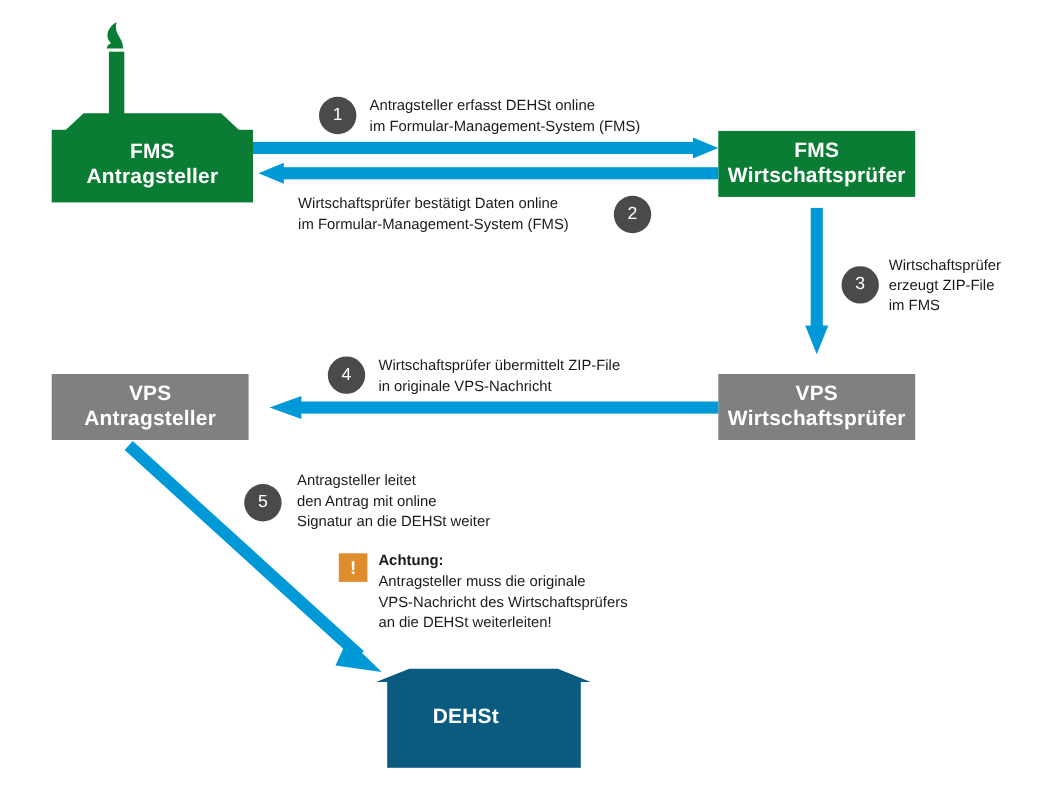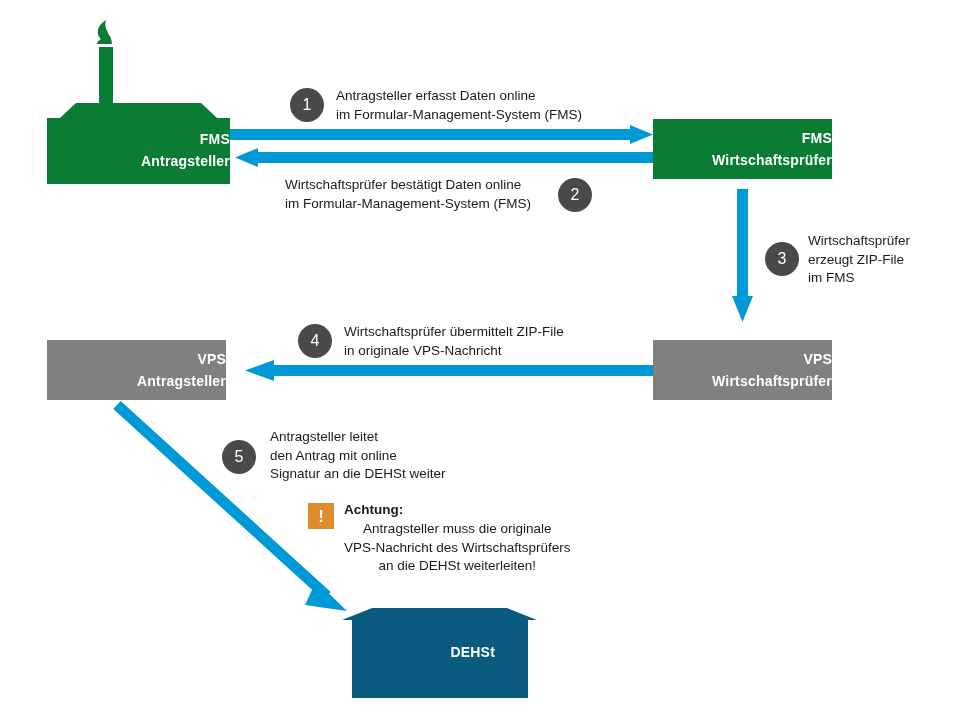--- a/index.html
+++ b/index.html
@@ -17,24 +17,24 @@
   }
   #diagram {
     position: absolute;
     left: 0;
     top: 0;
     width: 960px;
     height: 720px;
   }
   .node-label {
     position: absolute;
-    text-align: right;
+    text-align: center;
     font-weight: bold;
     color: #ffffff;
-    font-size: 14px;
+    font-size: 19px;
     line-height: 22px;
     letter-spacing: 0.2px;
     pointer-events: none;
     white-space: pre-line;
   }
   .step-num {
     position: absolute;
     width: 34px;
     height: 34px;
     border-radius: 50%;
@@ -75,21 +75,20 @@
     font-weight: bold;
     color: #1a1a1a;
     text-align: center;
   }
   .warn-body {
     position: absolute;
     font-size: 13.5px;
     line-height: 18.5px;
     color: #1a1a1a;
     white-space: pre-line;
-    text-align: center;
   }
 </style>
 </head>
 <body>
 
 <svg id="diagram" viewBox="0 0 960 720" xmlns="http://www.w3.org/2000/svg">
 
   <g>
 
     <rect x="99" y="47" width="14" height="57" fill="#0a7c34"></rect>
@@ -147,24 +146,24 @@
 
 <div class="node-label" style="left:47px; top:348px; width:179px;">VPS
 Antragsteller</div>
 
 <div class="node-label" style="left:653px; top:348px; width:179px;">VPS
 Wirtschaftsprüfer</div>
 
 <div class="node-label" style="left:352px; top:641px; width:143px;">DEHSt</div>
 
 <div class="step-num" style="left:290px; top:88px;">1</div>
-<div class="step-text" style="left:336px; top:87px;">Antragsteller erfasst Daten online
+<div class="step-text" style="left:336px; top:87px;">Antragsteller erfasst DEHSt online
 im Formular-Management-System (FMS)</div>
 
-<div class="step-text" style="left:285px; top:176px;">Wirtschaftsprüfer bestätigt Daten online
+<div class="step-text" style="left:271px; top:176px;">Wirtschaftsprüfer bestätigt Daten online
 im Formular-Management-System (FMS)</div>
 <div class="step-num" style="left:558px; top:178px;">2</div>
 
 <div class="step-num" style="left:765px; top:242px;">3</div>
 <div class="step-text" style="left:808px; top:232px;">Wirtschaftsprüfer
 erzeugt ZIP-File
 im FMS</div>
 
 <div class="step-num" style="left:298px; top:324px;">4</div>
 <div class="step-text" style="left:344px; top:323px;">Wirtschaftsprüfer übermittelt ZIP-File

